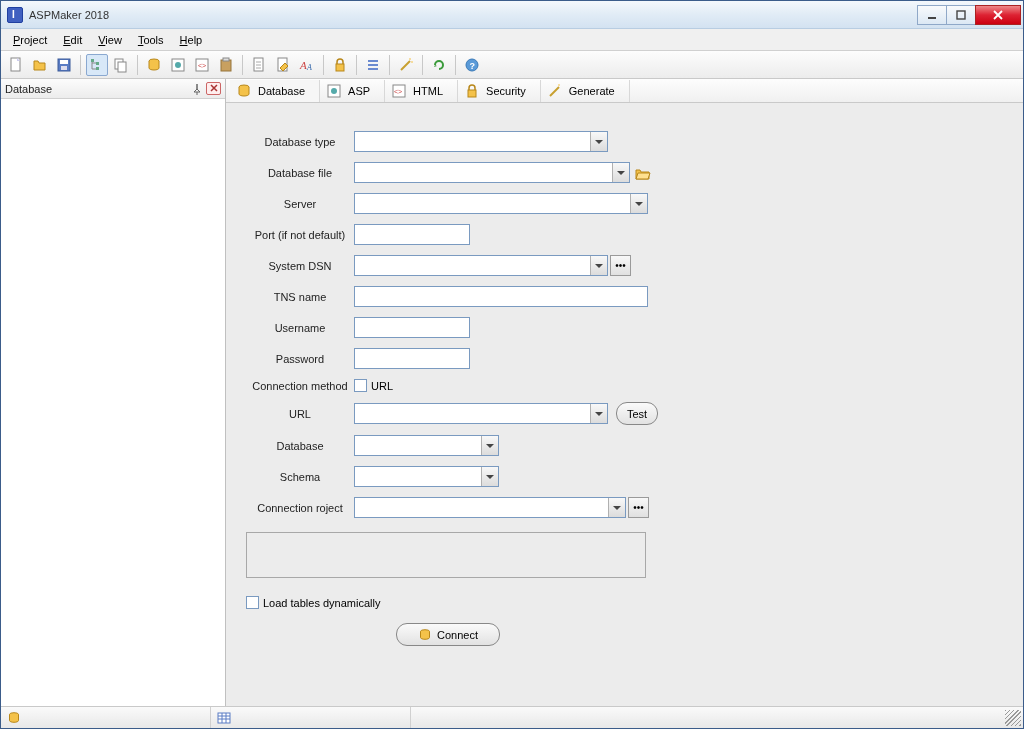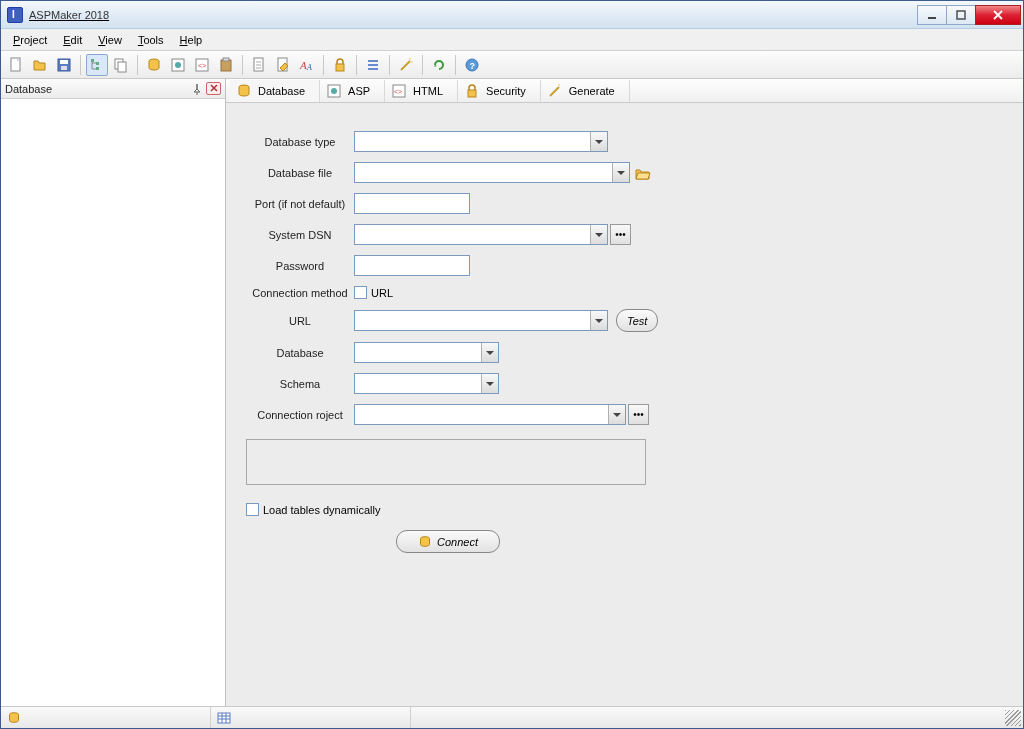--- a/index.html
+++ b/index.html
@@ -20,21 +20,20 @@
   flex-direction: column;
 }
 
 .titlebar {
   height: 28px;
   background: linear-gradient(to bottom, #f4f8fc 0%, #e1ecf6 50%, #d3e2f1 100%);
   border-bottom: 1px solid #b8cde2;
   display: flex;
   align-items: center;
   padding-left: 6px;
-  text-decoration: underline;
 }
 .app-icon {
   width: 16px; height: 16px;
   background: #4060c0;
   border: 1px solid #2040a0;
   border-radius: 2px;
   margin-right: 6px;
   position: relative;
 }
 .app-icon::after {
@@ -181,21 +180,20 @@
   margin-right:4px;
 }
 .button {
   height:23px;
   background: linear-gradient(to bottom,#fafafa,#e2e2e2);
   border:1px solid #888;
   border-radius:11px;
   padding:0 12px;
   display:inline-flex; align-items:center; justify-content:center;
   gap:5px;
-  font-style:italic;
 }
 .textarea-box {
   width:400px; height:46px;
   background:#ececec;
   border:1px solid #a8a8a8;
 }
 
 .statusbar {
   height:22px;
   background: linear-gradient(to bottom,#fafafa,#e8e8e8);
@@ -440,36 +438,51 @@
             <span class="select-arrow"></span>
           </span>
           <span class="icon-btn" style="border:none;background:none">
             <svg class="folder-icon">
                 <path d="M1 4h4l1 2h8v7H1z" fill="#f4c24a" stroke="#b8871a"></path>
                 <path d="M3 7h12l-2 6H1z" fill="#ffe090" stroke="#b8871a"></path>
               </svg>
           </span>
         </div>
 
+        <div class="form-row">
+          <span class="form-label">Server</span>
+          <span class="select-wrap">
+            <input class="form-control" style="width: 294px;" value="">
+            <span class="select-arrow"></span>
+          </span>
+        </div>
 
         <div class="form-row">
           <span class="form-label">Port (if not default)</span>
           <input class="form-control" style="width: 116px;" value="">
         </div>
 
         <div class="form-row">
           <span class="form-label">System DSN</span>
           <span class="select-wrap">
             <input class="form-control" style="width: 254px;" value="">
             <span class="select-arrow"></span>
           </span>
           <span class="icon-btn">•••</span>
         </div>
 
-
+        <div class="form-row">
+          <span class="form-label">TNS name</span>
+          <input class="form-control" style="width: 294px;" value="">
+        </div>
+
+        <div class="form-row">
+          <span class="form-label">Username</span>
+          <input class="form-control" style="width: 116px;" value="">
+        </div>
 
         <div class="form-row">
           <span class="form-label">Password</span>
           <input type="password" class="form-control" style="width: 116px;" value="">
         </div>
 
         <div class="form-row">
           <span class="form-label">Connection method</span>
           <span class="checkbox"></span>
           <span>URL</span>

